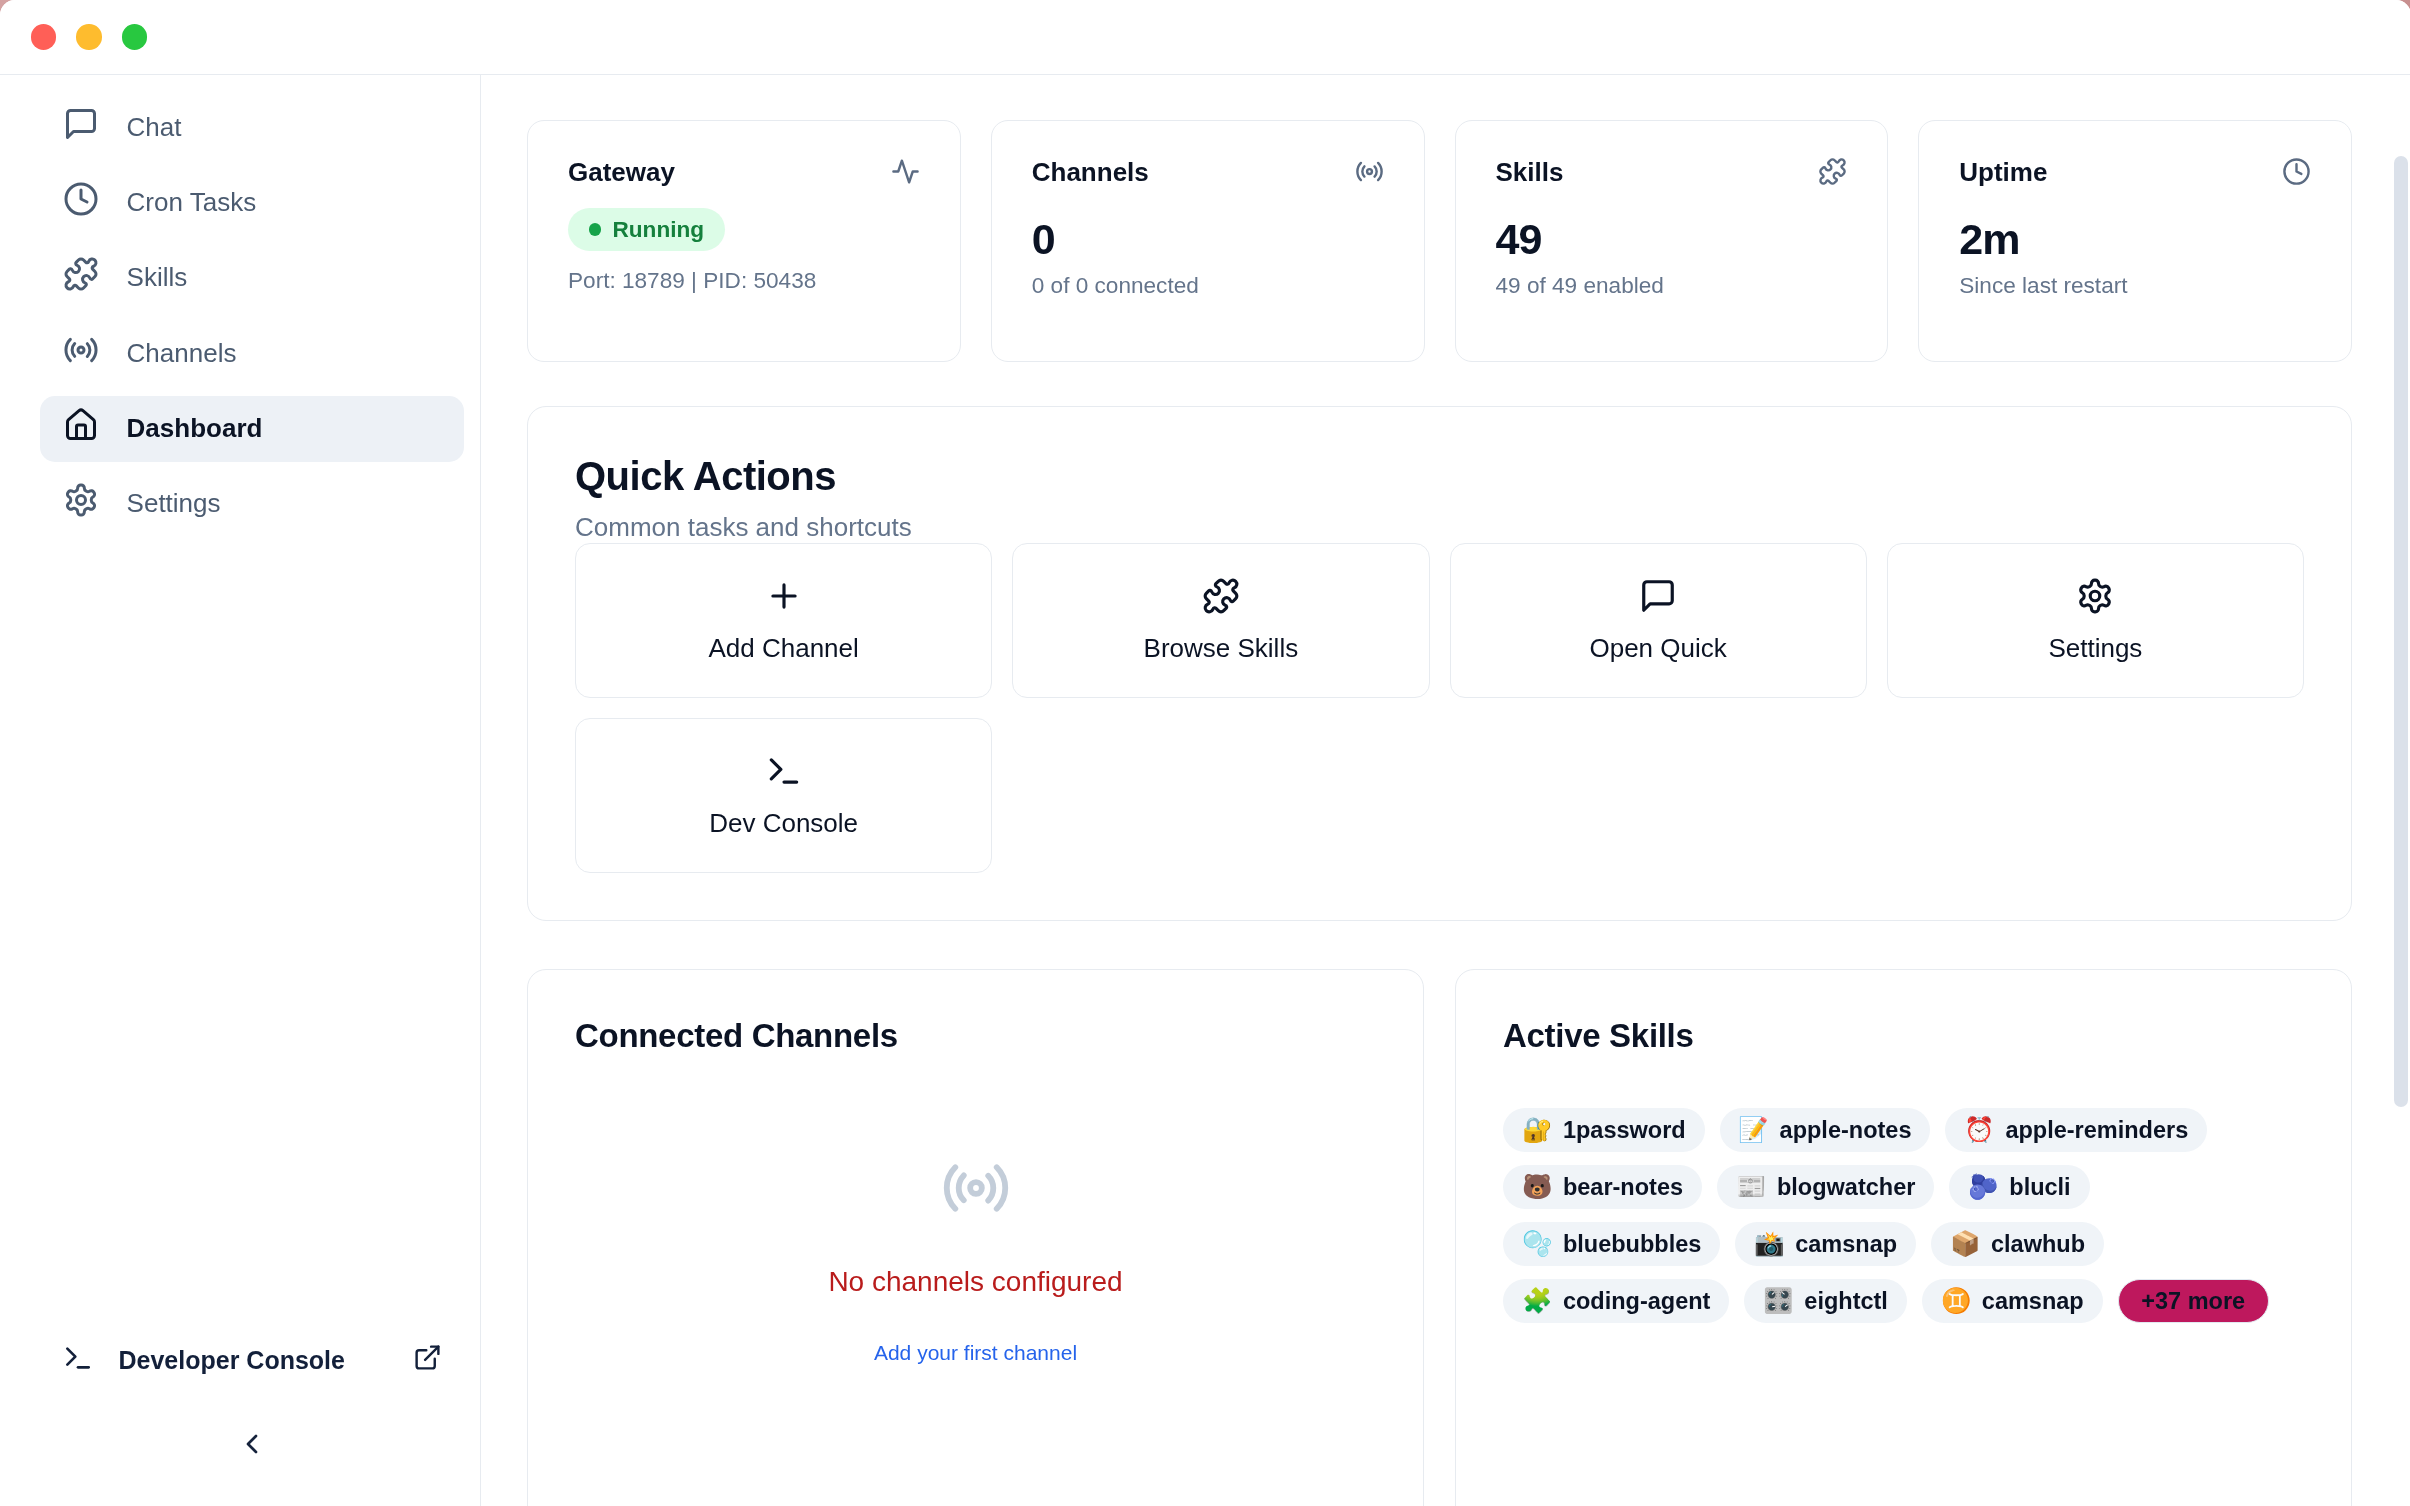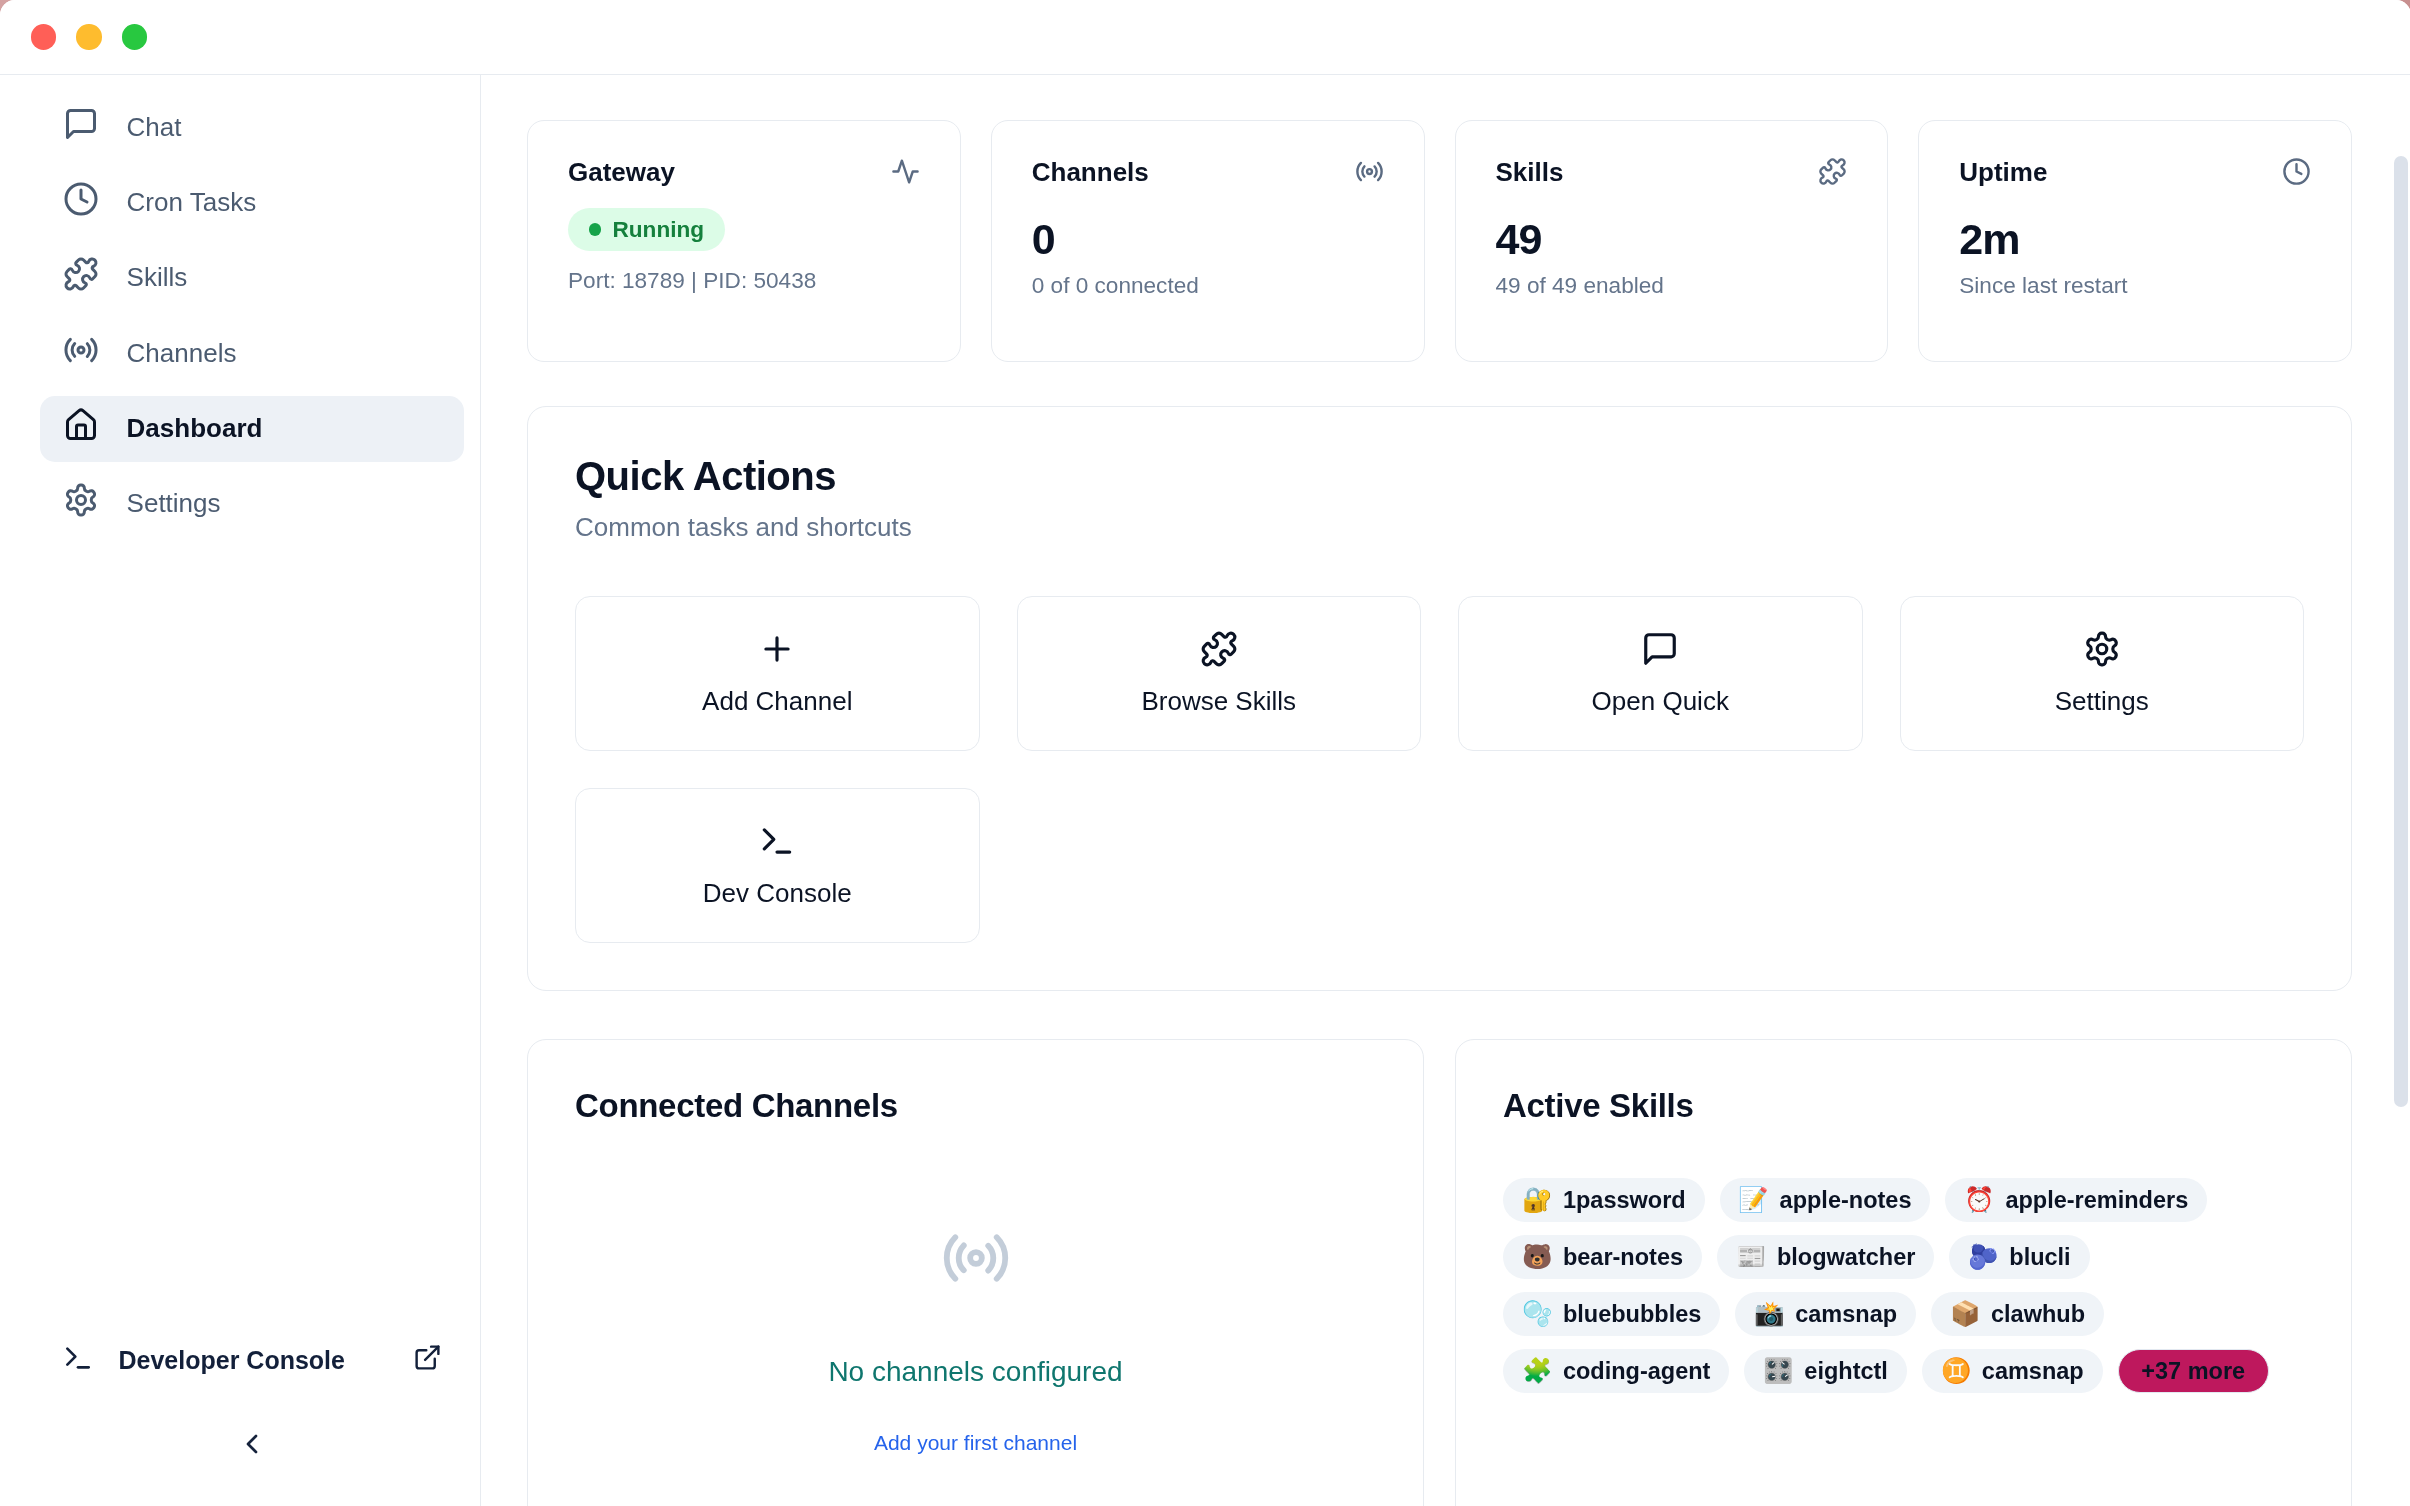--- a/index.html
+++ b/index.html
@@ -54,33 +54,33 @@
   .stat-value{font-size:43px;font-weight:700;color:#0b1324;margin-top:26px;letter-spacing:-0.9px;}
   .stat-sub{font-size:22.6px;color:#64748b;margin-top:9.4px;}
   .badge-running{display:inline-flex;align-items:center;gap:11.3px;background:#dcfce7;color:#15803d;
     border-radius:941px;padding:8.5px 21px;font-size:22.6px;font-weight:600;margin-top:19px;}
   .badge-running .dot{width:12.2px;height:12.2px;border-radius:50%;background:#16a34a;}
   .stat-card .stat-sub.gateway-sub{margin-top:17px;}
   
   .qa-panel{margin-top:44px;border-radius:19px;padding:47px;}
   .qa-title{font-size:40px;font-weight:700;color:#0b1324;letter-spacing:-0.5px;}
   .qa-sub{font-size:26px;color:#64748b;margin-top:13px;}
-  .qa-grid{display:grid;grid-template-columns:repeat(4,1fr);gap:37px;margin-top:53px;}
+  .qa-grid{display:grid;grid-template-columns:repeat(4,1fr);gap:20px;}
   .qa-btn{height:153px;border:1.9px solid #e7ebf0;border-radius:15px;background:#ffffff;
     display:flex;flex-direction:column;align-items:center;justify-content:center;gap:15px;cursor:pointer;}
   .qa-btn svg{width:38px;height:38px;color:#0b1324;}
   .qa-btn .qa-label{font-size:26px;font-weight:500;color:#0b1324;}
   
   .bottom{display:grid;grid-template-columns:1fr 1fr;gap:31px;margin-top:48px;}
   .panel{border-radius:19px;padding:47px;height:565px;}
   .panel-title{font-size:33px;font-weight:700;color:#0b1324;letter-spacing:-0.3px;}
   .empty{display:flex;flex-direction:column;align-items:center;margin-top:98px;}
   .empty-icon{color:#c3cdd9;}
   .empty-icon svg{width:70px;height:70px;}
-  .empty-text{font-size:28px;color:#0f766e;margin-top:60px;}
+  .empty-text{font-size:28px;color:#b91c1c;margin-top:40px;}
   .empty-link{font-size:21px;font-weight:500;color:#2563eb;margin-top:43px;cursor:pointer;}
   .skills-wrap{display:flex;flex-wrap:wrap;gap:13px 15px;margin-top:53px;align-content:flex-start;}
   .skill-chip{display:inline-flex;align-items:center;gap:10.4px;background:#f0f4f8;border-radius:941px;
     padding:8.5px 19px;font-size:23.5px;font-weight:600;color:#0b1324;}
   .skill-chip .emoji{font-size:24.5px;line-height:1;}
   .skill-chip.more{background:#be185d;border:1.9px solid #e2e8f0;padding:6.6px 22.6px;}
 </style>
 </head>
 <body>
 

